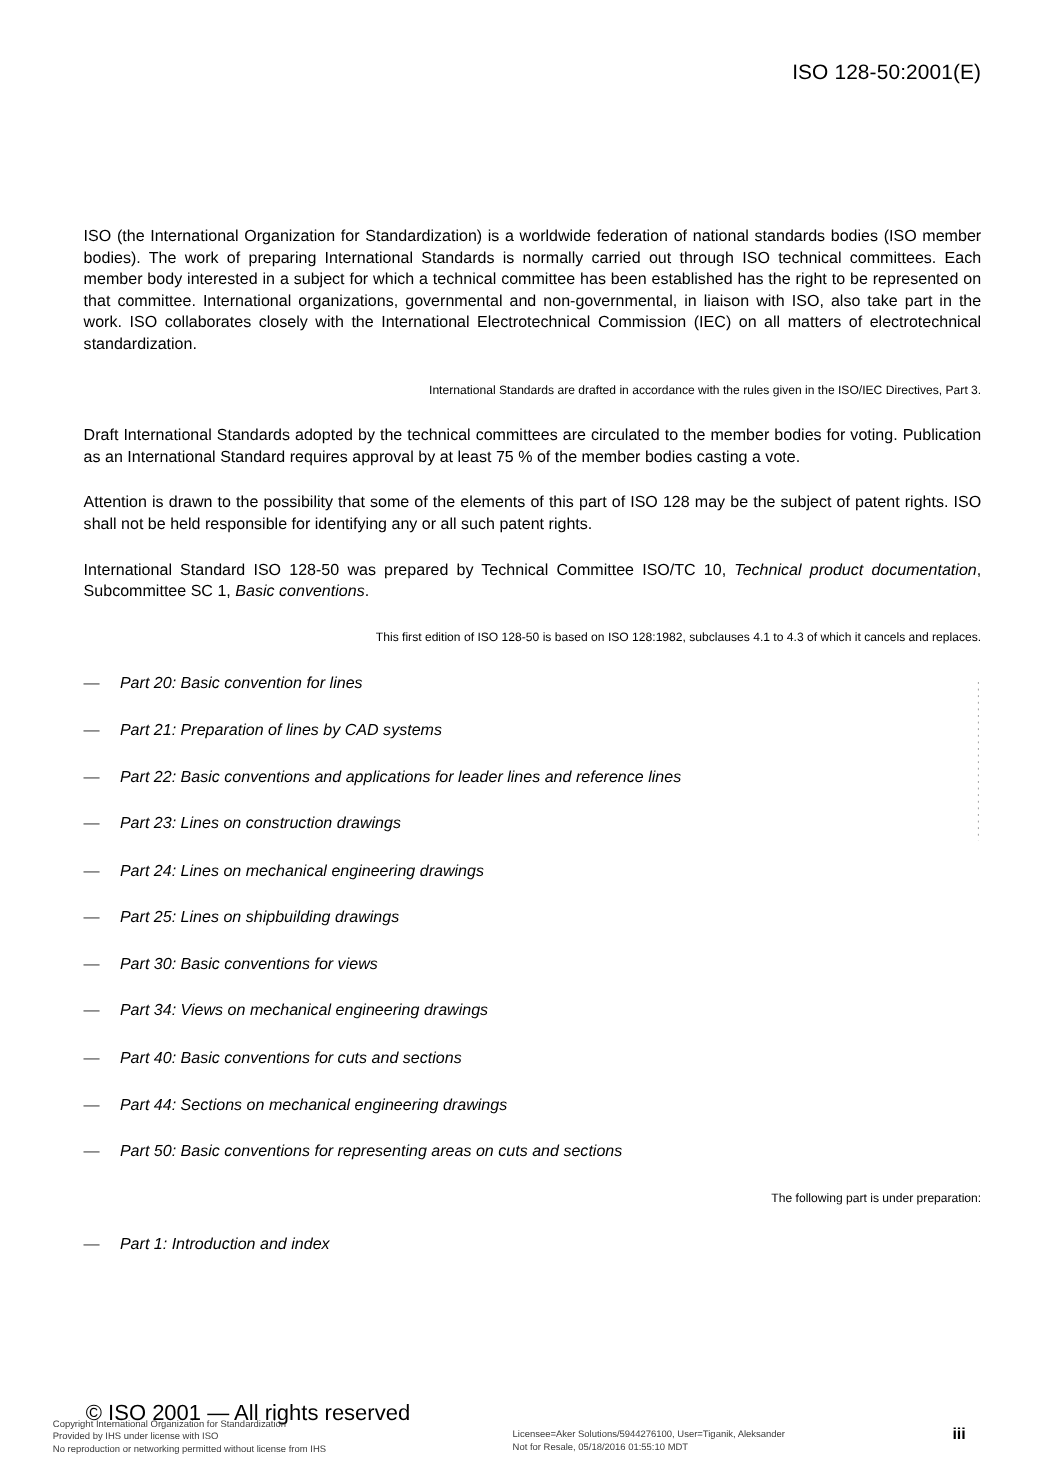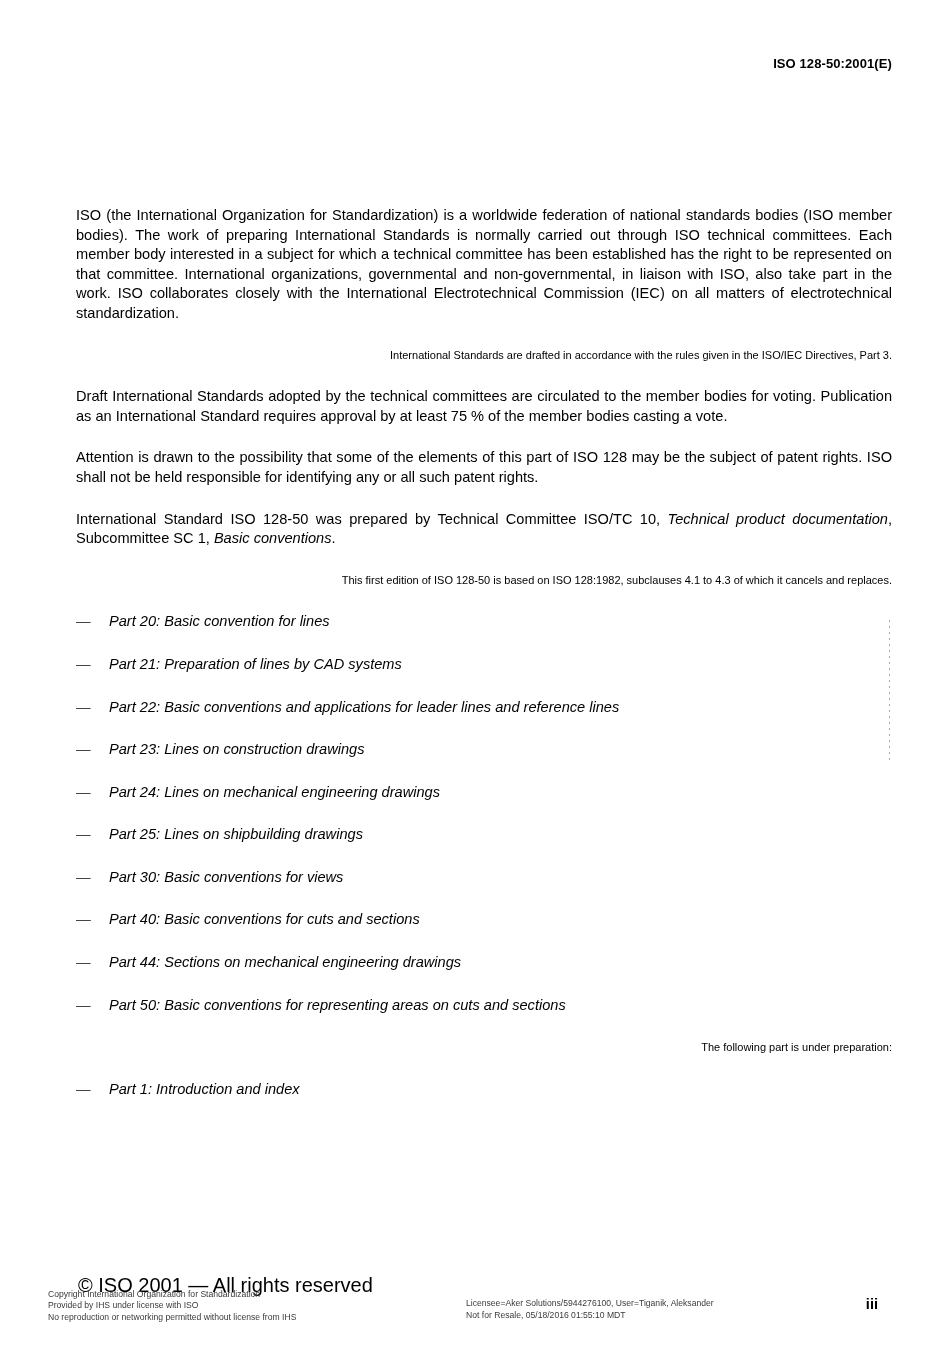--- a/index.html
+++ b/index.html
@@ -17,22 +17,22 @@
     height: 1345px;
     background: #ffffff;
     overflow: hidden;
   }
 
   
   .doc-header {
     position: absolute;
     top: 56px;
     right: 58px;
-    font-size: 13px;
-    font-weight: bold;
+    font-size: 19px;
+    font-weight: normal;
     letter-spacing: 0.1px;
   }
 
   
   .content {
     position: absolute;
     left: 76px;
     top: 206px;
     width: 816px;
   }
@@ -162,21 +162,21 @@
 
 
     <ul class="parts-list">
       <li><span class="dash">—</span><span>Part 20: Basic convention for lines</span></li>
       <li><span class="dash">—</span><span>Part 21: Preparation of lines by CAD systems</span></li>
       <li><span class="dash">—</span><span>Part 22: Basic conventions and applications for leader lines and reference lines</span></li>
       <li><span class="dash">—</span><span>Part 23: Lines on construction drawings</span></li>
       <li><span class="dash">—</span><span>Part 24: Lines on mechanical engineering drawings</span></li>
       <li><span class="dash">—</span><span>Part 25: Lines on shipbuilding drawings</span></li>
       <li><span class="dash">—</span><span>Part 30: Basic conventions for views</span></li>
-      <li><span class="dash">—</span></li>
+      <li><span class="dash">—</span><span>Part 34: Views on mechanical engineering drawings</span></li>
       <li><span class="dash">—</span><span>Part 40: Basic conventions for cuts and sections</span></li>
       <li><span class="dash">—</span><span>Part 44: Sections on mechanical engineering drawings</span></li>
       <li><span class="dash">—</span><span>Part 50: Basic conventions for representing areas on cuts and sections</span></li>
     </ul>
 
     <p class="plain-par" style="margin-top: 16px;">The following part is under preparation:</p>
 
     <ul class="parts-list tight">
       <li><span class="dash">—</span><span>Part 1: Introduction and index</span></li>
     </ul>

